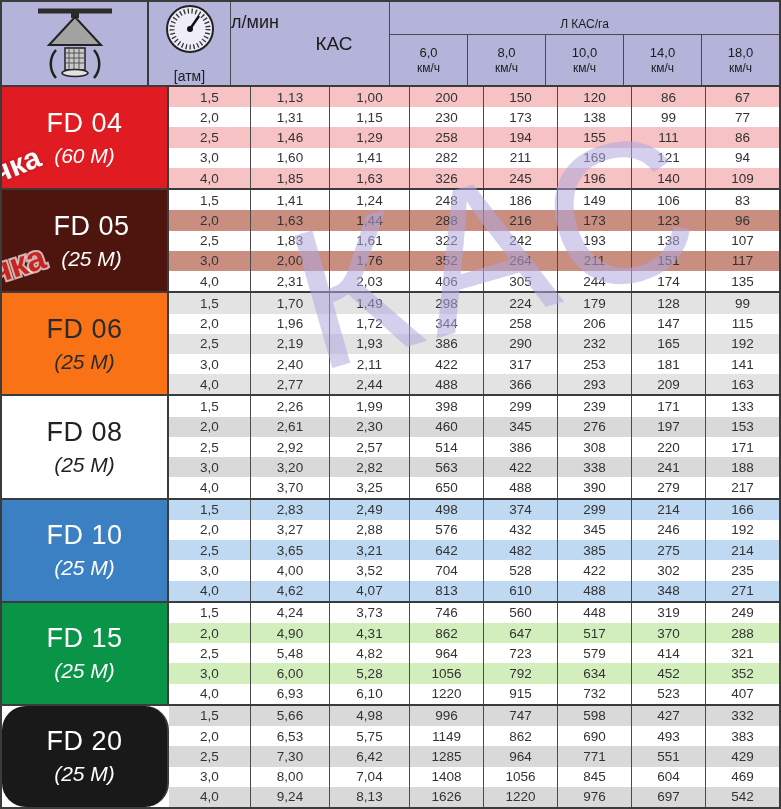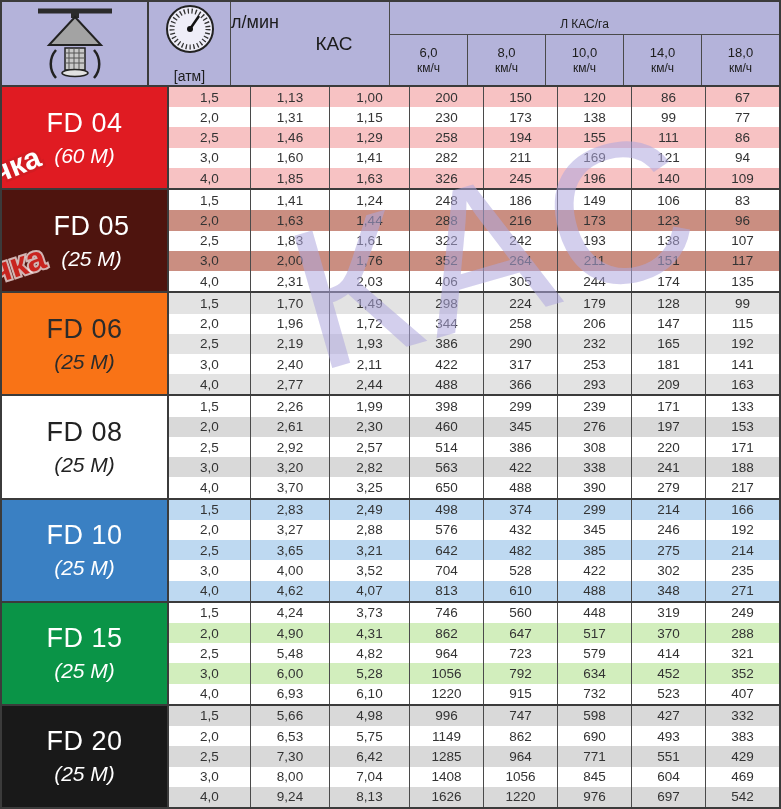--- a/index.html
+++ b/index.html
@@ -479,21 +479,21 @@
             <div class="cell c-kas">6,10</div>
             <div class="cell c-speed">1220</div>
             <div class="cell c-speed">915</div>
             <div class="cell c-speed">732</div>
             <div class="cell c-speed">523</div>
             <div class="cell c-speed">407</div>
           </div>
         </div>
       </div>
       <div class="group">
-        <div class="g-label" style="background: rgb(25, 25, 25); color: rgb(255, 255, 255);">
+        <div class="g-label" style="background: rgb(25, 25, 25); color: rgb(255, 255, 255); border-radius: 24px;">
           <div class="g-name">FD 20</div>
           <div class="g-size">(25 М)</div>
         </div>
         <div class="g-rows">
           <div class="data-row" style="background: rgb(217, 217, 217);">
             <div class="cell c-atm">1,5</div>
             <div class="cell c-water">5,66</div>
             <div class="cell c-kas">4,98</div>
             <div class="cell c-speed">996</div>
             <div class="cell c-speed">747</div>

